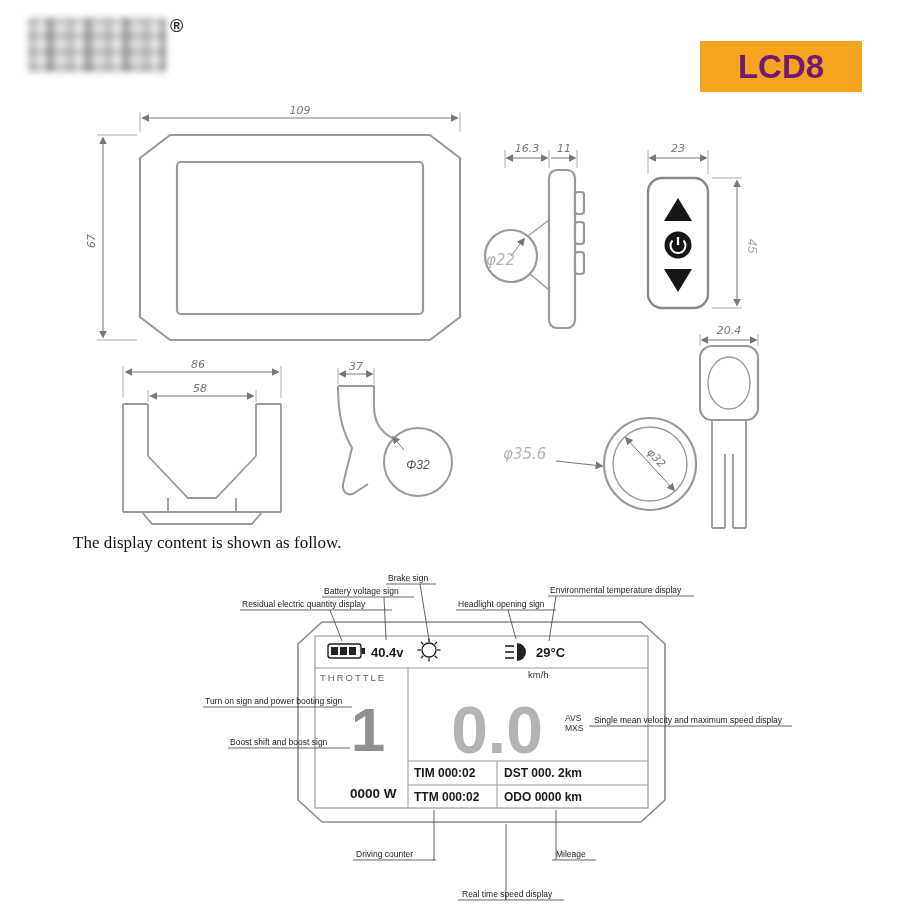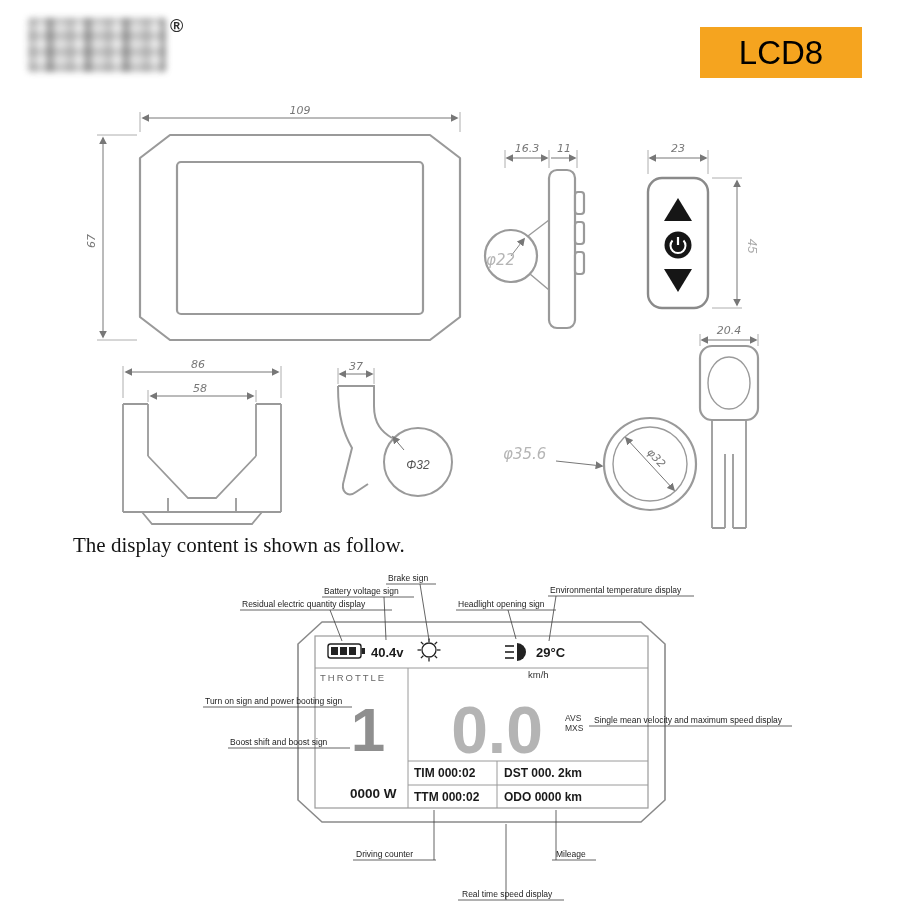--- a/index.html
+++ b/index.html
@@ -19,25 +19,25 @@
   }
   .logo-text{
     font-family:"DejaVu Sans",sans-serif;font-style:italic;font-weight:bold;
     font-size:58px;line-height:66px;letter-spacing:-2px;margin-left:-26px;
     background:linear-gradient(180deg,#fafafa 0%,#c0c0c0 28%,#5c5c5c 48%,#ececec 55%,#8a8a8a 78%,#3e3e3e 100%);
     -webkit-background-clip:text;background-clip:text;color:transparent;
     filter:drop-shadow(2px 2px 0.5px rgba(70,70,70,.55));
   }
   .logo-reg{font-size:18px;font-weight:bold;color:#2e2e2e;margin:8px 0 0 4px;}
   .badge{
-    position:absolute;right:36px;top:27px;width:162px;height:51px;background:#f5a41f;
-    color:#000000;font-size:33px;font-weight:normal;display:flex;align-items:center;justify-content:center;
-  }
-  
-  .caption{position:absolute;left:73px;top:533px;font-family:"Liberation Serif",serif;font-size:21px;color:#141414;}
+    position:absolute;right:36px;top:41px;width:162px;height:51px;background:#f5a41f;
+    color:#701a75;font-size:33px;font-weight:bold;display:flex;align-items:center;justify-content:center;
+  }
+  
+  .caption{position:absolute;left:73px;top:533px;font-family:"Liberation Serif",serif;font-size:17px;color:#141414;}
   
   #drawings{position:absolute;left:0;top:88px;}
   #display{position:absolute;left:0;top:565px;}
   
   .dim{fill:#777;font-size:11px;font-style:italic;font-family:"DejaVu Sans",sans-serif;}
   .dim-light{fill:#b5b5b5;font-size:15px;font-style:italic;font-family:"DejaVu Sans",sans-serif;}
   .dline{stroke:#777;stroke-width:1;fill:none;}
   .ext{stroke:#9a9a9a;stroke-width:0.8;}
   .draw{stroke:#9a9a9a;stroke-width:2.2;fill:#ffffff;}
   .thin{stroke:#9a9a9a;stroke-width:1.4;fill:none;}

